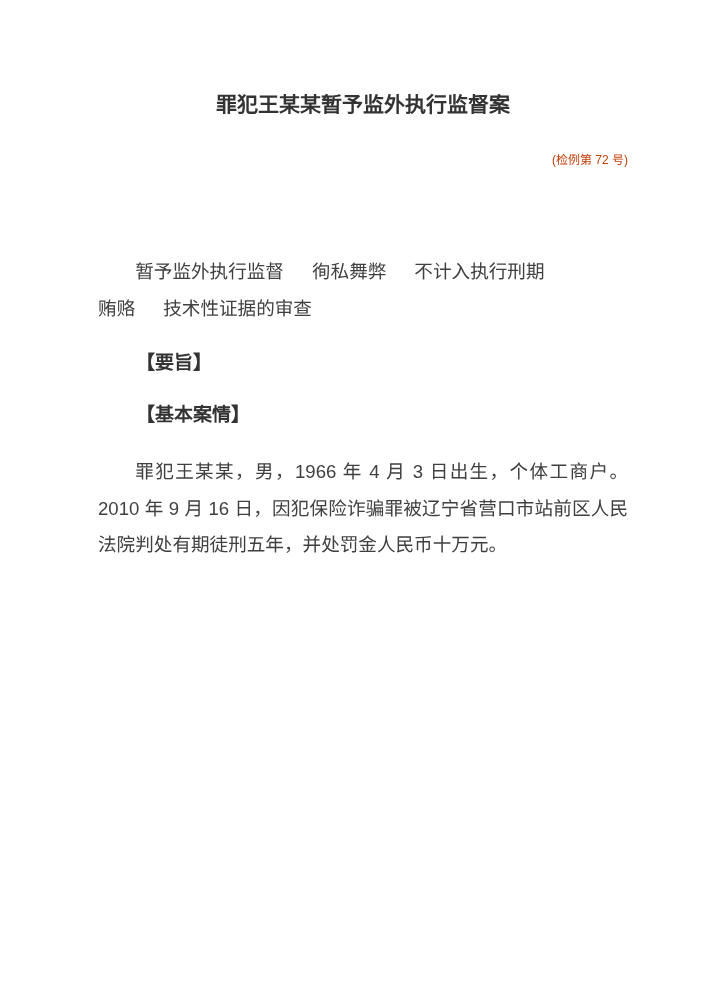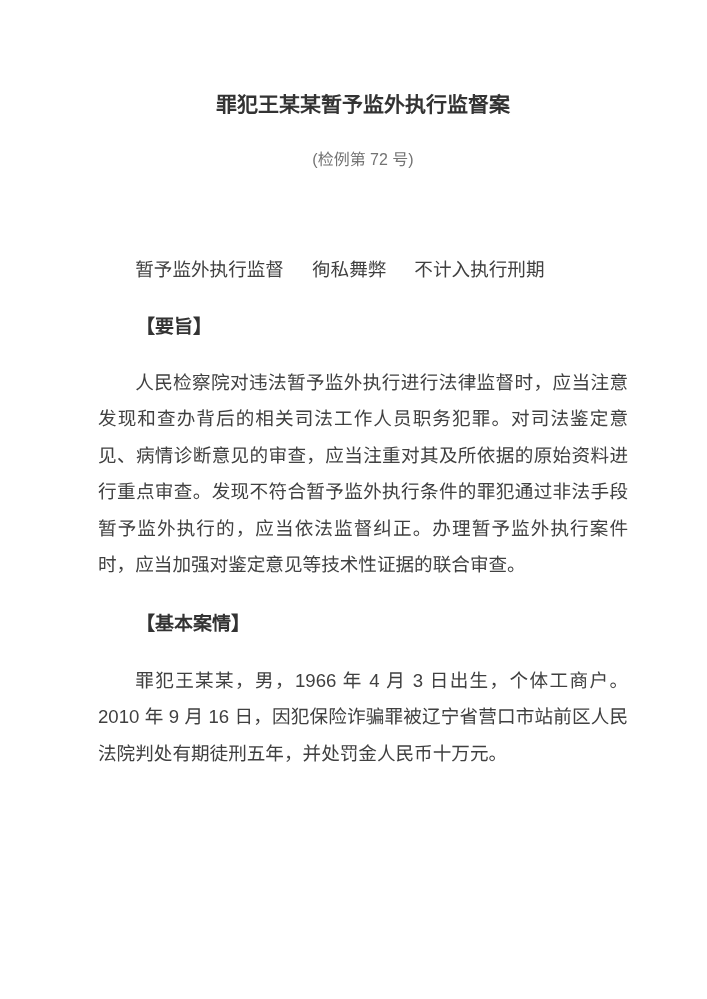--- a/index.html
+++ b/index.html
@@ -20,45 +20,45 @@
   .doc-title {
     margin: 0 0 23px 0;
     font-size: 21px;
     line-height: 32px;
     font-weight: 700;
     text-align: center;
     color: #333333;
   }
   .doc-subtitle {
     margin: 0 0 78px 0;
-    font-size: 16px;
+    font-size: 12px;
     line-height: 32px;
     font-weight: 400;
-    text-align: center;
-    color: #737373;
+    text-align: right;
+    color: #c2410c;
   }
   .section-heading {
     margin: 0;
     font-size: 19px;
     line-height: 28px;
     font-weight: 700;
     color: #333333;
     text-indent: 2em;
   }
   .heading-keywords { margin-bottom: 30px; }
   .heading-gist     { margin-bottom: 24px; }
   .heading-facts    { margin-bottom: 25px; font-family: Liberation Serif, serif; }
 
   .keywords-block {
     margin: 0 0 22px 0;
     font-size: 18.6px;
     line-height: 36.5px;
     color: #404040;
   }
-  .kw-row1 { text-indent: 2em; font-family: Liberation Mono, monospace; }
+  .kw-row1 { text-indent: 2em; }
   .kw-row2 { text-indent: 0; }
   .kw-gap { margin-left: 28px; }
 
   .body-para {
     margin: 0;
     font-size: 18.6px;
     line-height: 36.5px;
     color: #404040;
     text-align: justify;
     text-indent: 2em;
@@ -73,23 +73,25 @@
 
   <h1 class="doc-title">罪犯王某某暂予监外执行监督案</h1>
 
   <p class="doc-subtitle">(检例第 72 号)</p>
 
 
   <div class="keywords-block">
     <div class="kw-row1">
       <span>暂予监外执行监督</span><span class="kw-gap">徇私舞弊</span><span class="kw-gap">不计入执行刑期</span>
     </div>
+    <div class="kw-row2">
+      <span>贿赂</span><span class="kw-gap">技术性证据的审查</span>
+    </div>
   </div>
 
   <h2 class="section-heading heading-gist">【要旨】</h2>
 
-  <p class="body-para para-gist">人民检察院对违法暂予监外执行进行法律监督时，应当注意发现和查办背后的相关司法工作人员职务犯罪。对司法鉴定意见、病情诊断意见的审查，应当注重对其及所依据的原始资料进行重点审查。发现不符合暂予监外执行条件的罪犯通过非法手段暂予监外执行的，应当依法监督纠正。办理暂予监外执行案件时，应当加强对鉴定意见等技术性证据的联合审查。</p>
 
   <h2 class="section-heading heading-facts">【基本案情】</h2>
 
   <p class="body-para para-facts">罪犯王某某，男，1966 年 4 月 3 日出生，个体工商户。2010 年 9 月 16 日，因犯保险诈骗罪被辽宁省营口市站前区人民法院判处有期徒刑五年，并处罚金人民币十万元。</p>
 
 </div>
 
 </body></html>

